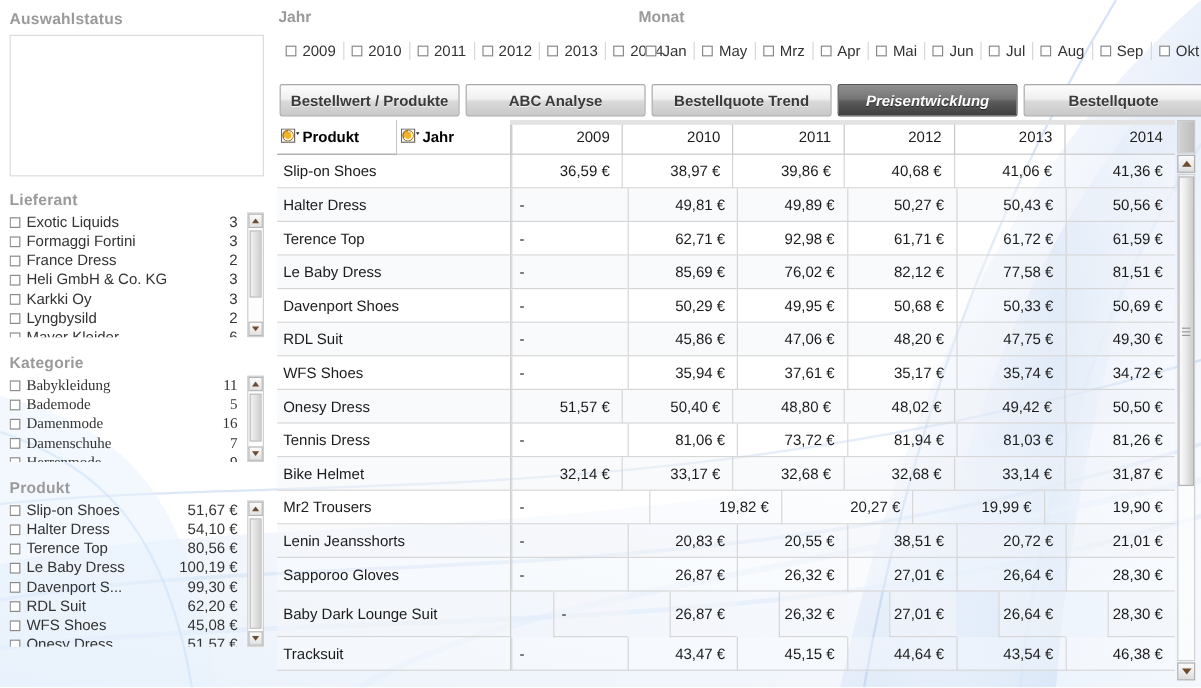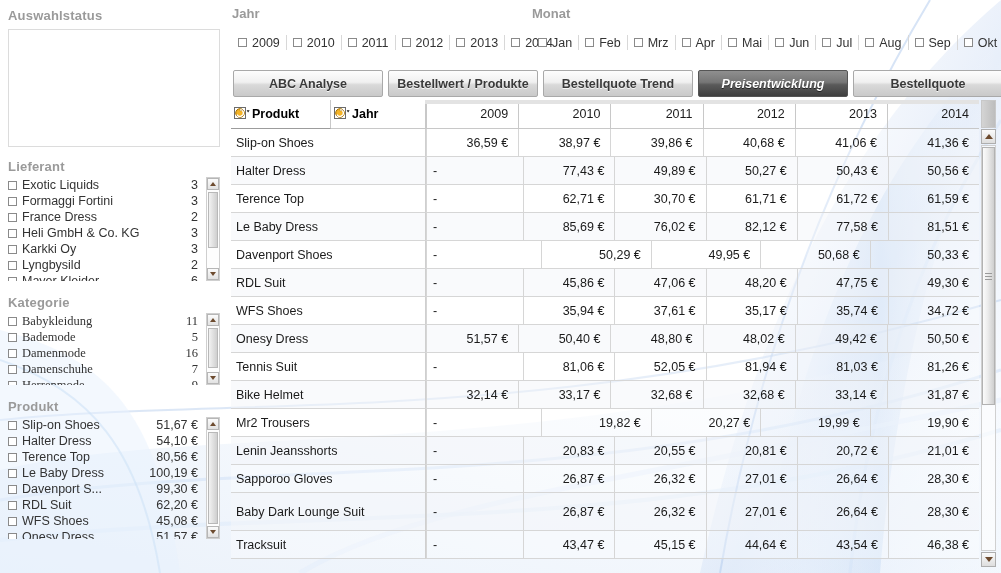--- a/index.html
+++ b/index.html
@@ -190,21 +190,21 @@
     background: rgba(255,255,255,0.30);
   }
   .pcell.name { width: 195px; padding-left: 5px; border-right: 1px solid #cfcfcf; }
   .pcell.val {
     flex: 1 1 0;
     justify-content: flex-end;
     padding-right: 10px;
     border-left: 1px solid #d6d6d6;
   }
   .pcell.val.dash { justify-content: flex-start; padding-left: 6px; }
-  .prow.tall { min-height: 38px; }
+  .prow.tall { min-height: 38px; gap: 35px; }
 
   
   .tbl-sb {
     position: absolute; left: 979px; top: 100px;
     width: 18px; height: 473px;
     z-index: 4;
   }
   .sb-cap {
     position: absolute; left: 2px; top: 0;
     width: 15px; height: 28px;
@@ -481,21 +481,21 @@
 
     <div class="filter-group" style="left:304px; top:6px;">
       <div class="ftitle">Monat</div>
       <div class="chips">
         <div class="chip">
             <span class="cb"></span>
             <span>Jan</span>
           </div>
         <div class="chip">
             <span class="cb"></span>
-            <span>Feb</span>
+            <span>May</span>
           </div>
         <div class="chip">
             <span class="cb"></span>
             <span>Mrz</span>
           </div>
         <div class="chip">
             <span class="cb"></span>
             <span>Apr</span>
           </div>
         <div class="chip">
@@ -521,22 +521,22 @@
         <div class="chip">
             <span class="cb"></span>
             <span>Okt</span>
           </div>
 
       </div>
     </div>
   </div>
 
   <div class="tabs">
+    <div class="tab">Bestellwert / Produkte</div>
     <div class="tab">ABC Analyse</div>
-    <div class="tab">Bestellwert / Produkte</div>
     <div class="tab">Bestellquote Trend</div>
     <div class="tab active">Preisentwicklung</div>
     <div class="tab">Bestellquote</div>
   </div>
 
   <div class="pivot">
     <div class="head-strip"></div>
 
     <div class="pivot-head">
       <div class="dim-head first">
@@ -579,32 +579,32 @@
         <div class="pcell val">38,97 €</div>
         <div class="pcell val">39,86 €</div>
         <div class="pcell val">40,68 €</div>
         <div class="pcell val">41,06 €</div>
         <div class="pcell val">41,36 €</div>
       </div>
 
       <div class="prow alt">
         <div class="pcell name">Halter Dress</div>
         <div class="pcell val dash">-</div>
-        <div class="pcell val">77,43 €</div>
+        <div class="pcell val">49,81 €</div>
         <div class="pcell val">49,89 €</div>
         <div class="pcell val">50,27 €</div>
         <div class="pcell val">50,43 €</div>
         <div class="pcell val">50,56 €</div>
       </div>
 
       <div class="prow">
         <div class="pcell name">Terence Top</div>
         <div class="pcell val dash">-</div>
         <div class="pcell val">62,71 €</div>
-        <div class="pcell val">30,70 €</div>
+        <div class="pcell val">92,98 €</div>
         <div class="pcell val">61,71 €</div>
         <div class="pcell val">61,72 €</div>
         <div class="pcell val">61,59 €</div>
       </div>
 
       <div class="prow alt">
         <div class="pcell name">Le Baby Dress</div>
         <div class="pcell val dash">-</div>
         <div class="pcell val">85,69 €</div>
         <div class="pcell val">76,02 €</div>
@@ -613,20 +613,21 @@
         <div class="pcell val">81,51 €</div>
       </div>
 
       <div class="prow">
         <div class="pcell name">Davenport Shoes</div>
         <div class="pcell val dash">-</div>
         <div class="pcell val">50,29 €</div>
         <div class="pcell val">49,95 €</div>
         <div class="pcell val">50,68 €</div>
         <div class="pcell val">50,33 €</div>
+        <div class="pcell val">50,69 €</div>
       </div>
 
       <div class="prow alt">
         <div class="pcell name">RDL Suit</div>
         <div class="pcell val dash">-</div>
         <div class="pcell val">45,86 €</div>
         <div class="pcell val">47,06 €</div>
         <div class="pcell val">48,20 €</div>
         <div class="pcell val">47,75 €</div>
         <div class="pcell val">49,30 €</div>
@@ -646,24 +647,24 @@
         <div class="pcell name">Onesy Dress</div>
         <div class="pcell val">51,57 €</div>
         <div class="pcell val">50,40 €</div>
         <div class="pcell val">48,80 €</div>
         <div class="pcell val">48,02 €</div>
         <div class="pcell val">49,42 €</div>
         <div class="pcell val">50,50 €</div>
       </div>
 
       <div class="prow">
-        <div class="pcell name">Tennis Suit</div>
+        <div class="pcell name">Tennis Dress</div>
         <div class="pcell val dash">-</div>
         <div class="pcell val">81,06 €</div>
-        <div class="pcell val">52,05 €</div>
+        <div class="pcell val">73,72 €</div>
         <div class="pcell val">81,94 €</div>
         <div class="pcell val">81,03 €</div>
         <div class="pcell val">81,26 €</div>
       </div>
 
       <div class="prow alt">
         <div class="pcell name">Bike Helmet</div>
         <div class="pcell val">32,14 €</div>
         <div class="pcell val">33,17 €</div>
         <div class="pcell val">32,68 €</div>
@@ -679,21 +680,21 @@
         <div class="pcell val">20,27 €</div>
         <div class="pcell val">19,99 €</div>
         <div class="pcell val">19,90 €</div>
       </div>
 
       <div class="prow alt">
         <div class="pcell name">Lenin Jeansshorts</div>
         <div class="pcell val dash">-</div>
         <div class="pcell val">20,83 €</div>
         <div class="pcell val">20,55 €</div>
-        <div class="pcell val">20,81 €</div>
+        <div class="pcell val">38,51 €</div>
         <div class="pcell val">20,72 €</div>
         <div class="pcell val">21,01 €</div>
       </div>
 
       <div class="prow">
         <div class="pcell name">Sapporoo Gloves</div>
         <div class="pcell val dash">-</div>
         <div class="pcell val">26,87 €</div>
         <div class="pcell val">26,32 €</div>
         <div class="pcell val">27,01 €</div>

